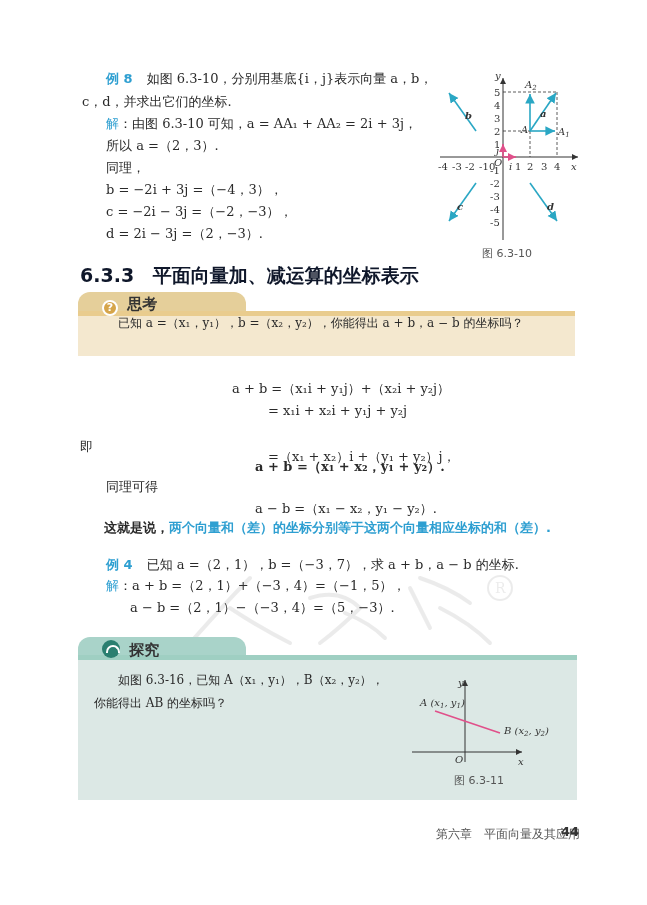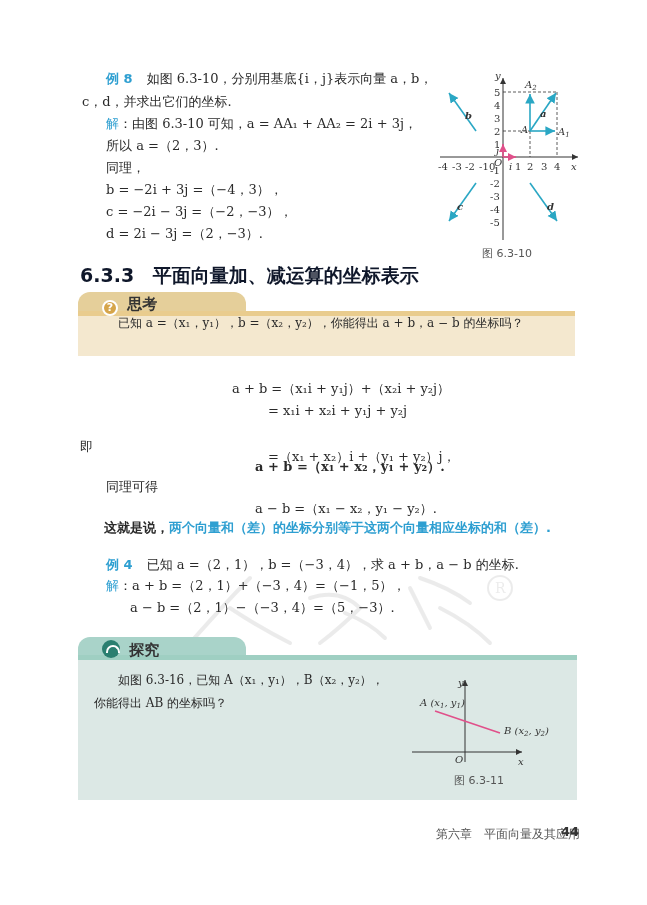--- a/index.html
+++ b/index.html
@@ -152,21 +152,21 @@
 <div class="abs line" style="left:80px; top:438px;">即</div>
 <div class="abs line math" style="left:255px; top:458px;font-weight:bold;">a + b =（x₁ + x₂，y₁ + y₂）.</div>
 <div class="abs line" style="left:106px; top:478px;">同理可得</div>
 <div class="abs line math" style="left:255px; top:500px;">a − b =（x₁ − x₂，y₁ − y₂）.</div>
 <div class="abs line" style="left:88px; top:519px;margin-left:16px;">
   <span class="bold" style="font-family:'DejaVu Sans','Liberation Sans',sans-serif;">这就是说，</span><span class="highlight">两个向量和（差）的坐标分别等于这两个向量相应坐标的和（差）.</span>
 </div>
 
 <div class="abs line" style="left:106px; top:556px;">
   <span class="ex-label">例 4</span>
-  <span style="margin-left:10px;">已知 a =（2，1），b =（−3，4），求 a + b，a − b 的坐标.</span>
+  <span style="margin-left:10px;">已知 a =（2，1），b =（−3，7），求 a + b，a − b 的坐标.</span>
 </div>
 <div class="abs line" style="left:106px; top:577px;">
   <span class="sol-label">解</span><span>：a + b =（2，1）+（−3，4）=（−1，5），</span>
 </div>
 <div class="abs line math" style="left:130px; top:599px;">a − b =（2，1）−（−3，4）=（5，−3）.</div>
 
 <svg class="watermark" viewBox="0 0 360 80">
   <g stroke="#666" stroke-width="4" fill="none" stroke-linecap="round">
     <path d="M20,75 Q60,30 80,10 M60,40 Q90,60 120,75"></path>
     <path d="M140,30 Q170,20 190,40 Q170,60 150,75 M175,45 Q200,55 215,70"></path>

